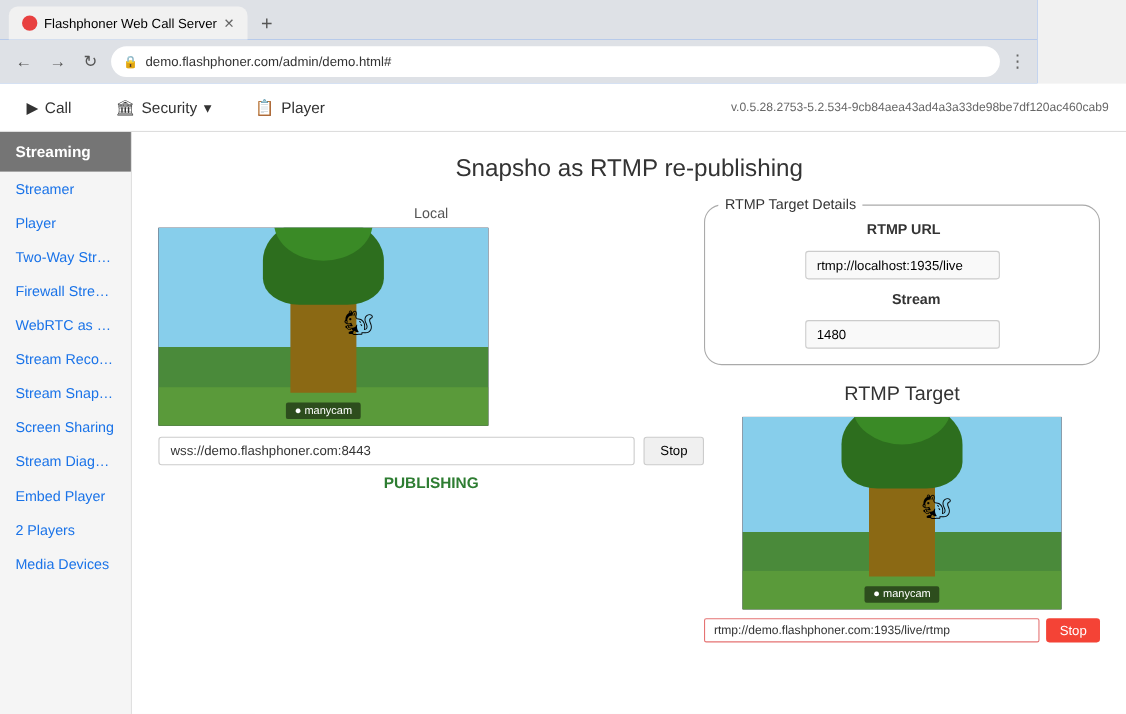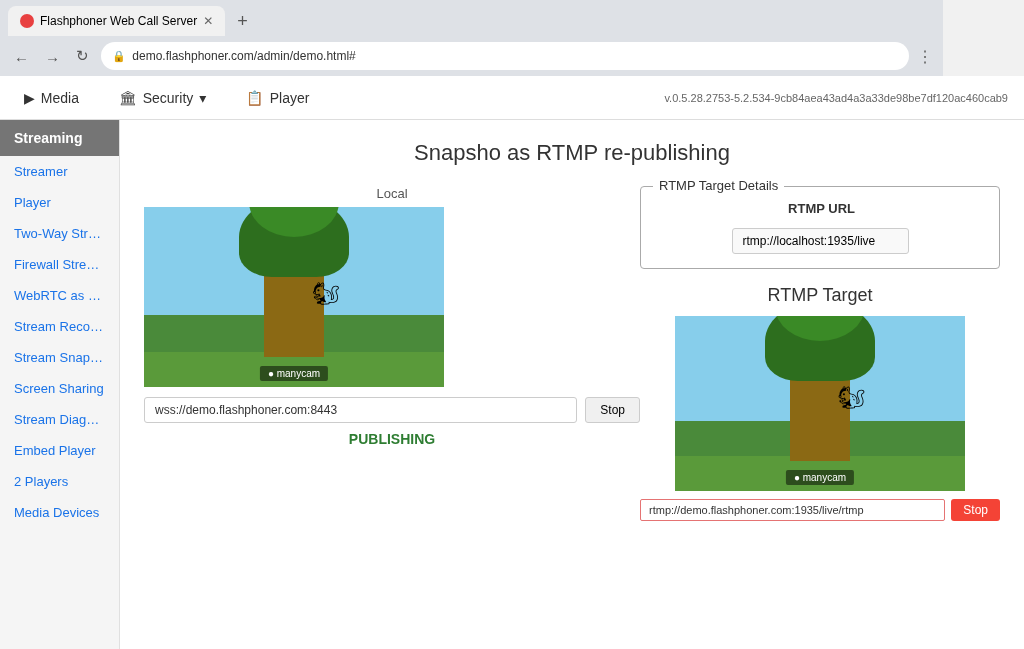--- a/index.html
+++ b/index.html
@@ -273,21 +273,21 @@
       margin-top: 8px;
     }
 
     
     .right-panel {
       width: 360px;
       flex-shrink: 0;
     }
     .rtmp-details-box {
       border: 1px solid #aaa;
-      border-radius: 4px;
+      border-radius: 16px;
       padding: 14px 16px;
       margin-bottom: 16px;
       position: relative;
     }
     .rtmp-details-title {
       position: absolute;
       top: -9px;
       left: 12px;
       background: white;
       padding: 0 6px;
@@ -379,21 +379,21 @@
       <span class="lock-icon">🔒</span>
       <span class="url-text">demo.flashphoner.com/admin/demo.html#</span>
     </div>
     <span class="dots-icon">⋮</span>
   </div>
 </div>
 
 <div class="app-header">
   <div class="nav-item">
     <span class="icon">▶</span>
-    <span>Media</span>
+    <span>Call</span>
   </div>
   <div class="nav-item">
     <span class="icon">🏛</span>
     <span>Security</span>
     <span>▾</span>
   </div>
   <div class="nav-item">
     <span class="icon">📋</span>
     <span>Player</span>
   </div>
@@ -451,20 +451,24 @@
       </div>
 
       <div class="right-panel">
 
         <div class="rtmp-details-box">
           <span class="rtmp-details-title">RTMP Target Details</span>
           <div class="rtmp-row">
             <span class="rtmp-label">RTMP URL</span>
             <input class="rtmp-input" type="text" value="rtmp://localhost:1935/live" style="">
           </div>
+          <div class="rtmp-row">
+            <span class="rtmp-label">Stream</span>
+            <input class="rtmp-input" type="text" value="1480" style="">
+          </div>
         </div>
 
         <div class="rtmp-player-title">RTMP Target</div>
         <div class="rtmp-video-container">
           <div class="video-scene">
             <div class="ground"></div>
             <div class="tree-trunk"></div>
             <div class="tree-foliage">
               <div class="foliage-1"></div>
               <div class="foliage-2"></div>

